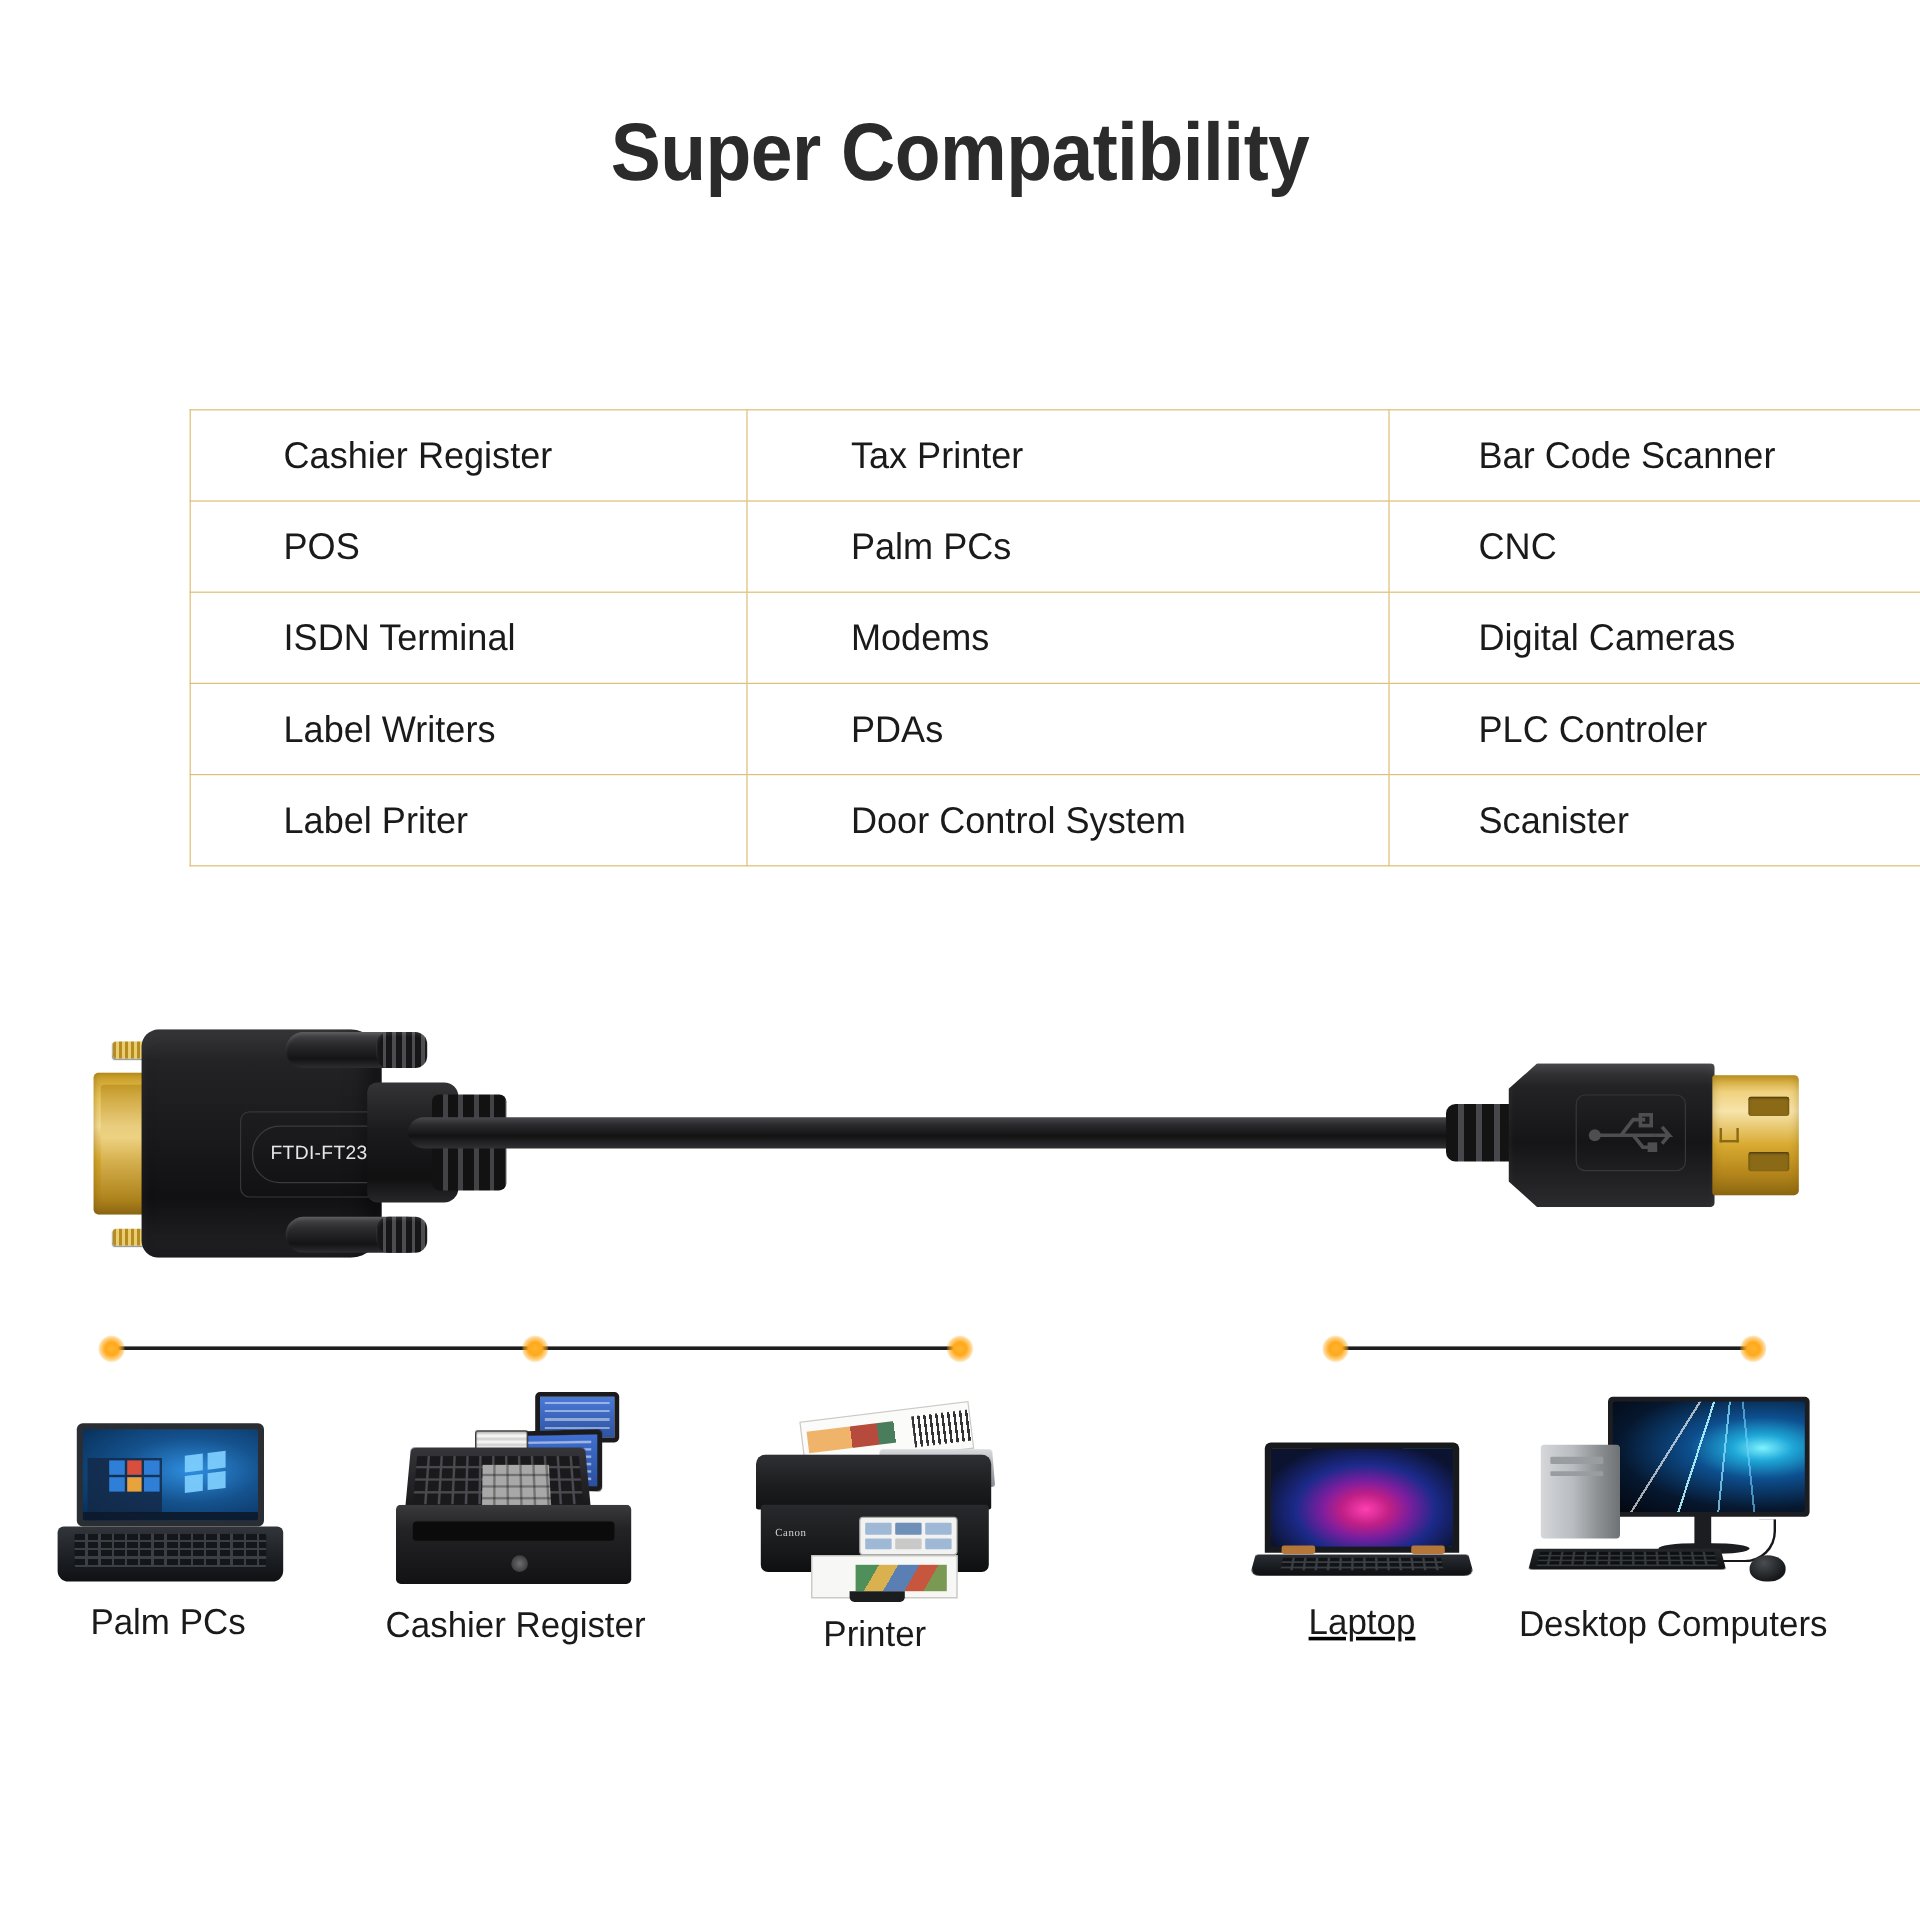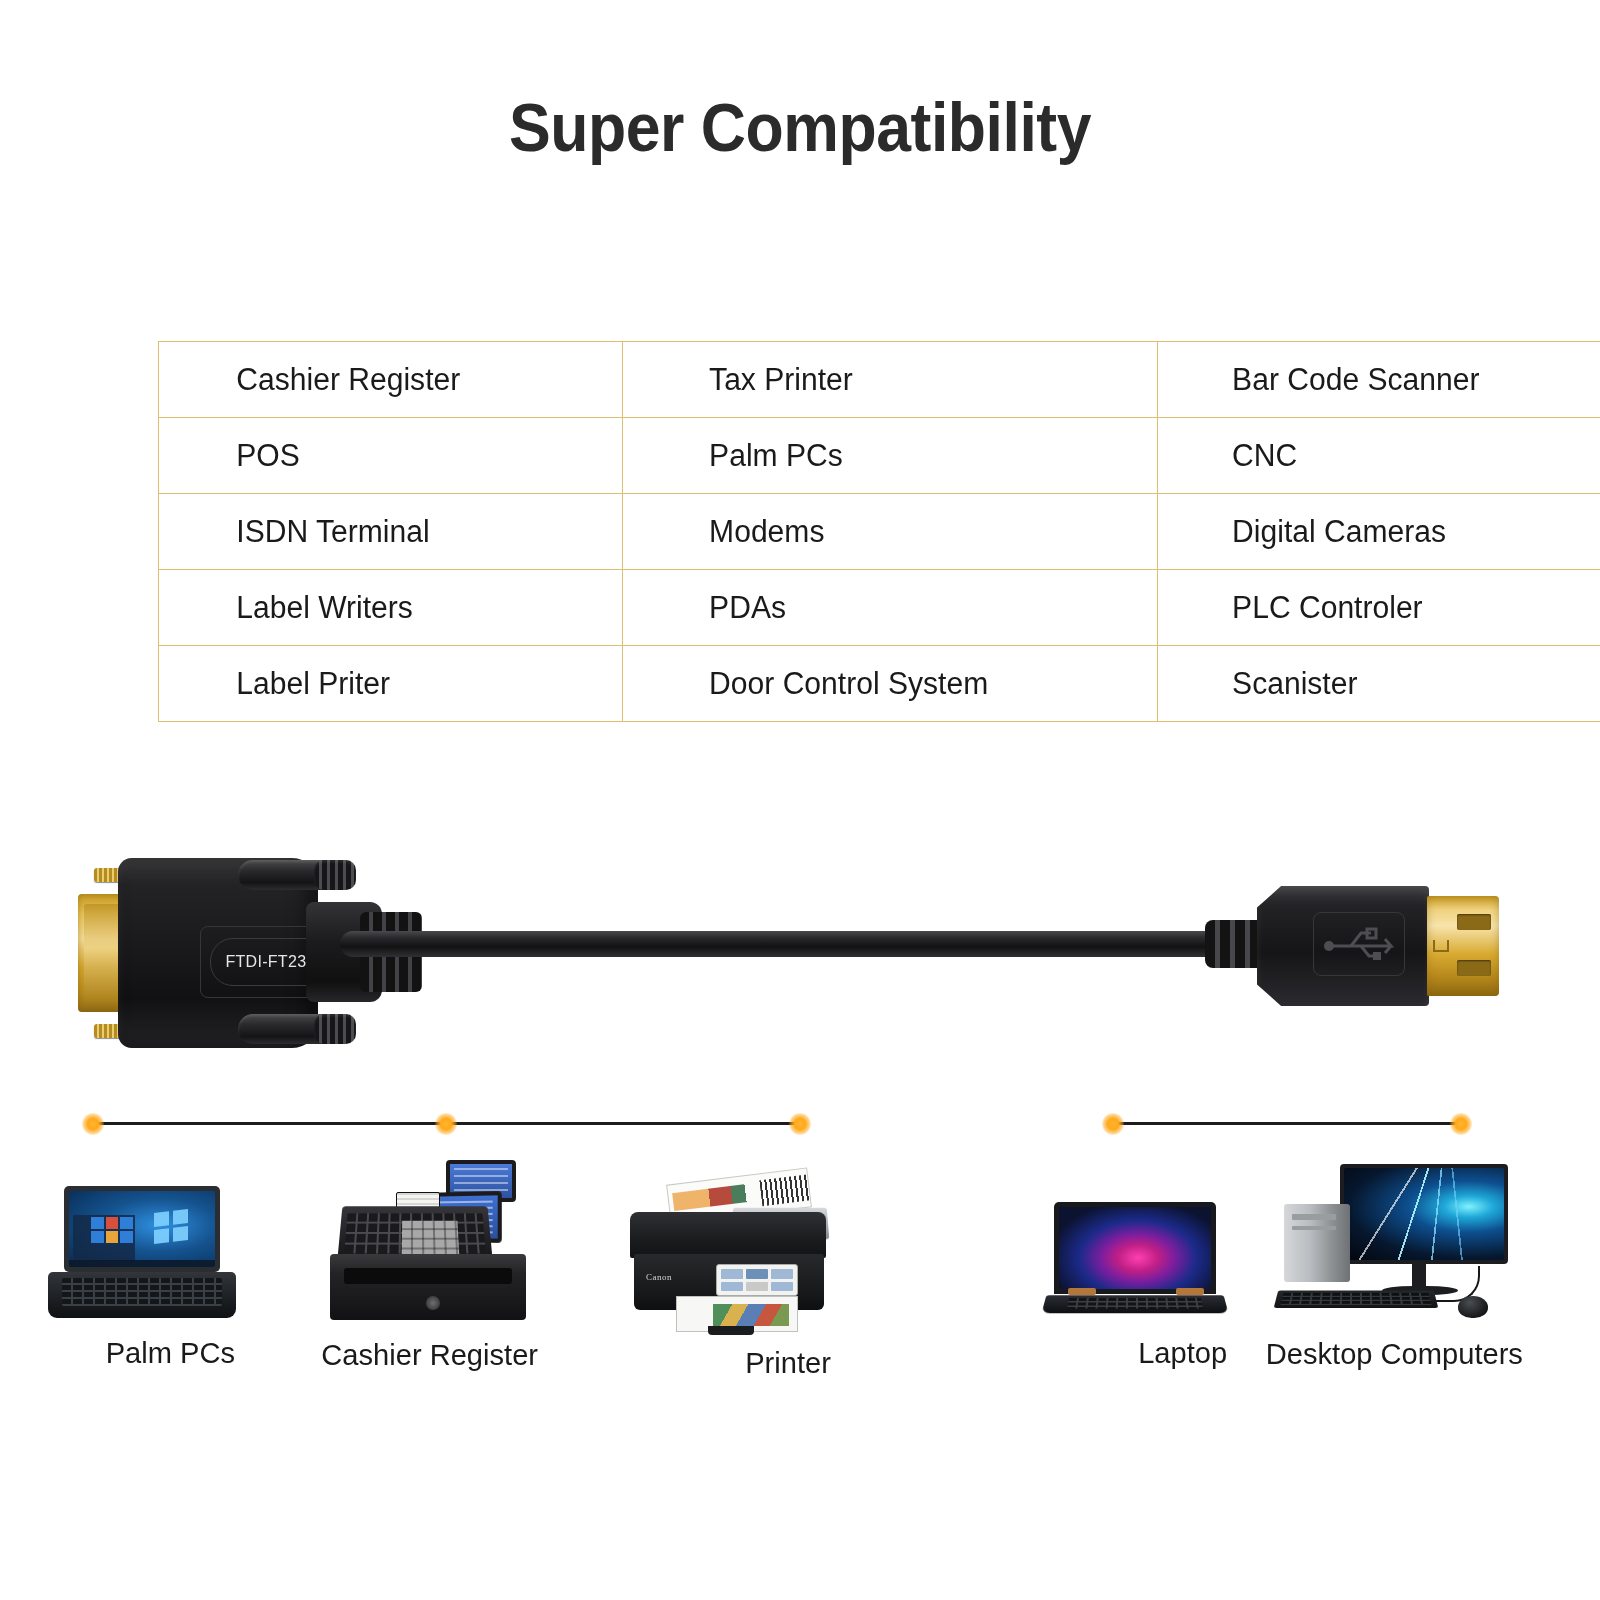--- a/index.html
+++ b/index.html
@@ -265,21 +265,21 @@
     width: 22px;
     height: 22px;
     top: 1113px;
     border-radius: 50%;
     background: radial-gradient(circle, #ffb42e 0%, #ffa91c 35%, rgba(255,170,28,.55) 58%, rgba(255,170,28,0) 78%);
   }
 
   
   .device {
     position: absolute;
-    text-align: right;
+    text-align: center;
   }
   .device .art {
     position: relative;
     margin: 0 auto;
   }
   .device .caption {
     font-size: 30px;
     color: #1a1a1a;
     margin-top: 10px;
     white-space: nowrap;
@@ -699,21 +699,21 @@
           <i></i>
           <i></i>
         </div>
     </div>
     <div class="paper-out"></div>
     <div class="tray"></div>
   </div>
   <div class="caption">Printer</div>
 </div>
 
-<div class="device" style="left:1040px; top:1196px; width:190px;">
+<div class="device" style="left:1040px; top:1196px; width:190px;text-decoration:underline;">
   <div class="art laptop">
     <div class="lid">
         <div class="screen"></div>
       </div>
     <div class="hinge-l"></div>
     <div class="hinge-r"></div>
     <div class="base">
         <div class="keys"></div>
       </div>
   </div>

